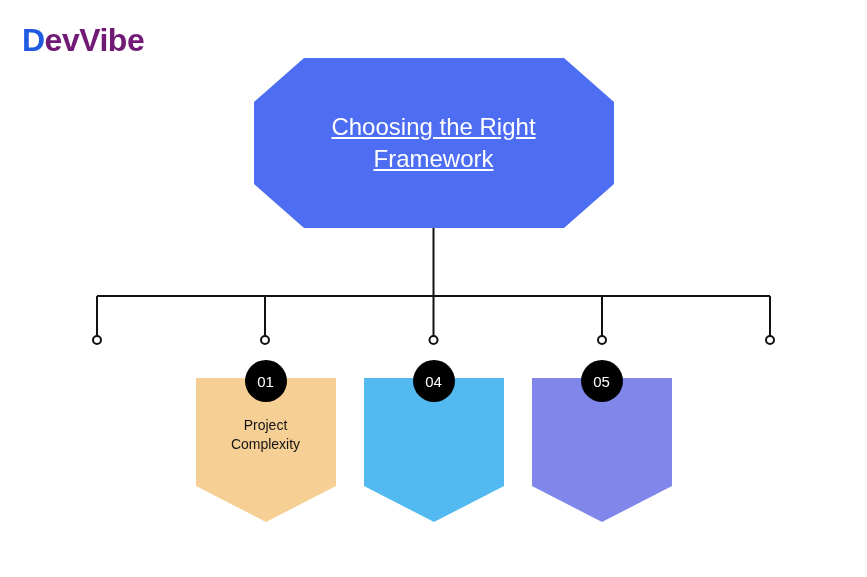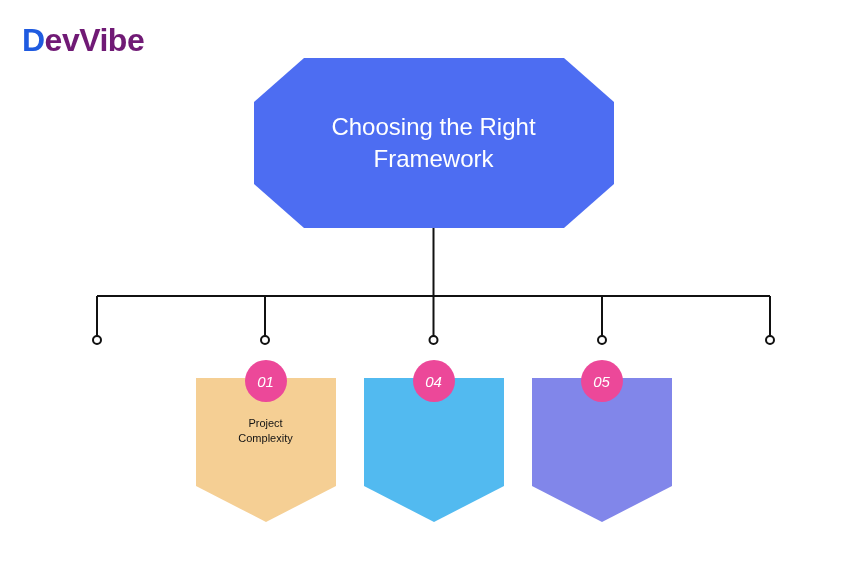--- a/index.html
+++ b/index.html
@@ -39,20 +39,21 @@
     inset: 0;
     display: flex;
     align-items: center;
     justify-content: center;
     text-align: center;
     color: #ffffff;
     font-size: 24px;
     font-weight: 500;
     line-height: 1.35;
     padding: 0 20px;
+    text-decoration: underline;
   }
 
   
   .connectors {
     position: absolute;
     left: 0;
     top: 0;
     width: 867px;
     height: 577px;
     pointer-events: none;
@@ -83,38 +84,37 @@
     display: block;
   }
   .badge {
     position: absolute;
     top: -2px;
     left: 50%;
     transform: translateX(-50%);
     width: 42px;
     height: 42px;
     border-radius: 50%;
-    background: #ec4899;
+    background: #000000;
     color: #ffffff;
     font-size: 15px;
     font-weight: 500;
     display: flex;
     align-items: center;
     justify-content: center;
     z-index: 2;
-    font-style: italic;
   }
   .card-label {
     position: absolute;
     top: 54px;
     left: 8px;
     right: 8px;
     text-align: center;
     color: #141414;
-    font-size: 11px;
+    font-size: 14px;
     line-height: 1.35;
     z-index: 2;
     white-space: pre-line;
   }
 </style>
 </head>
 <body>
 
 <div class="logo">
   <span class="d">D</span><span class="rest">evVibe</span>

